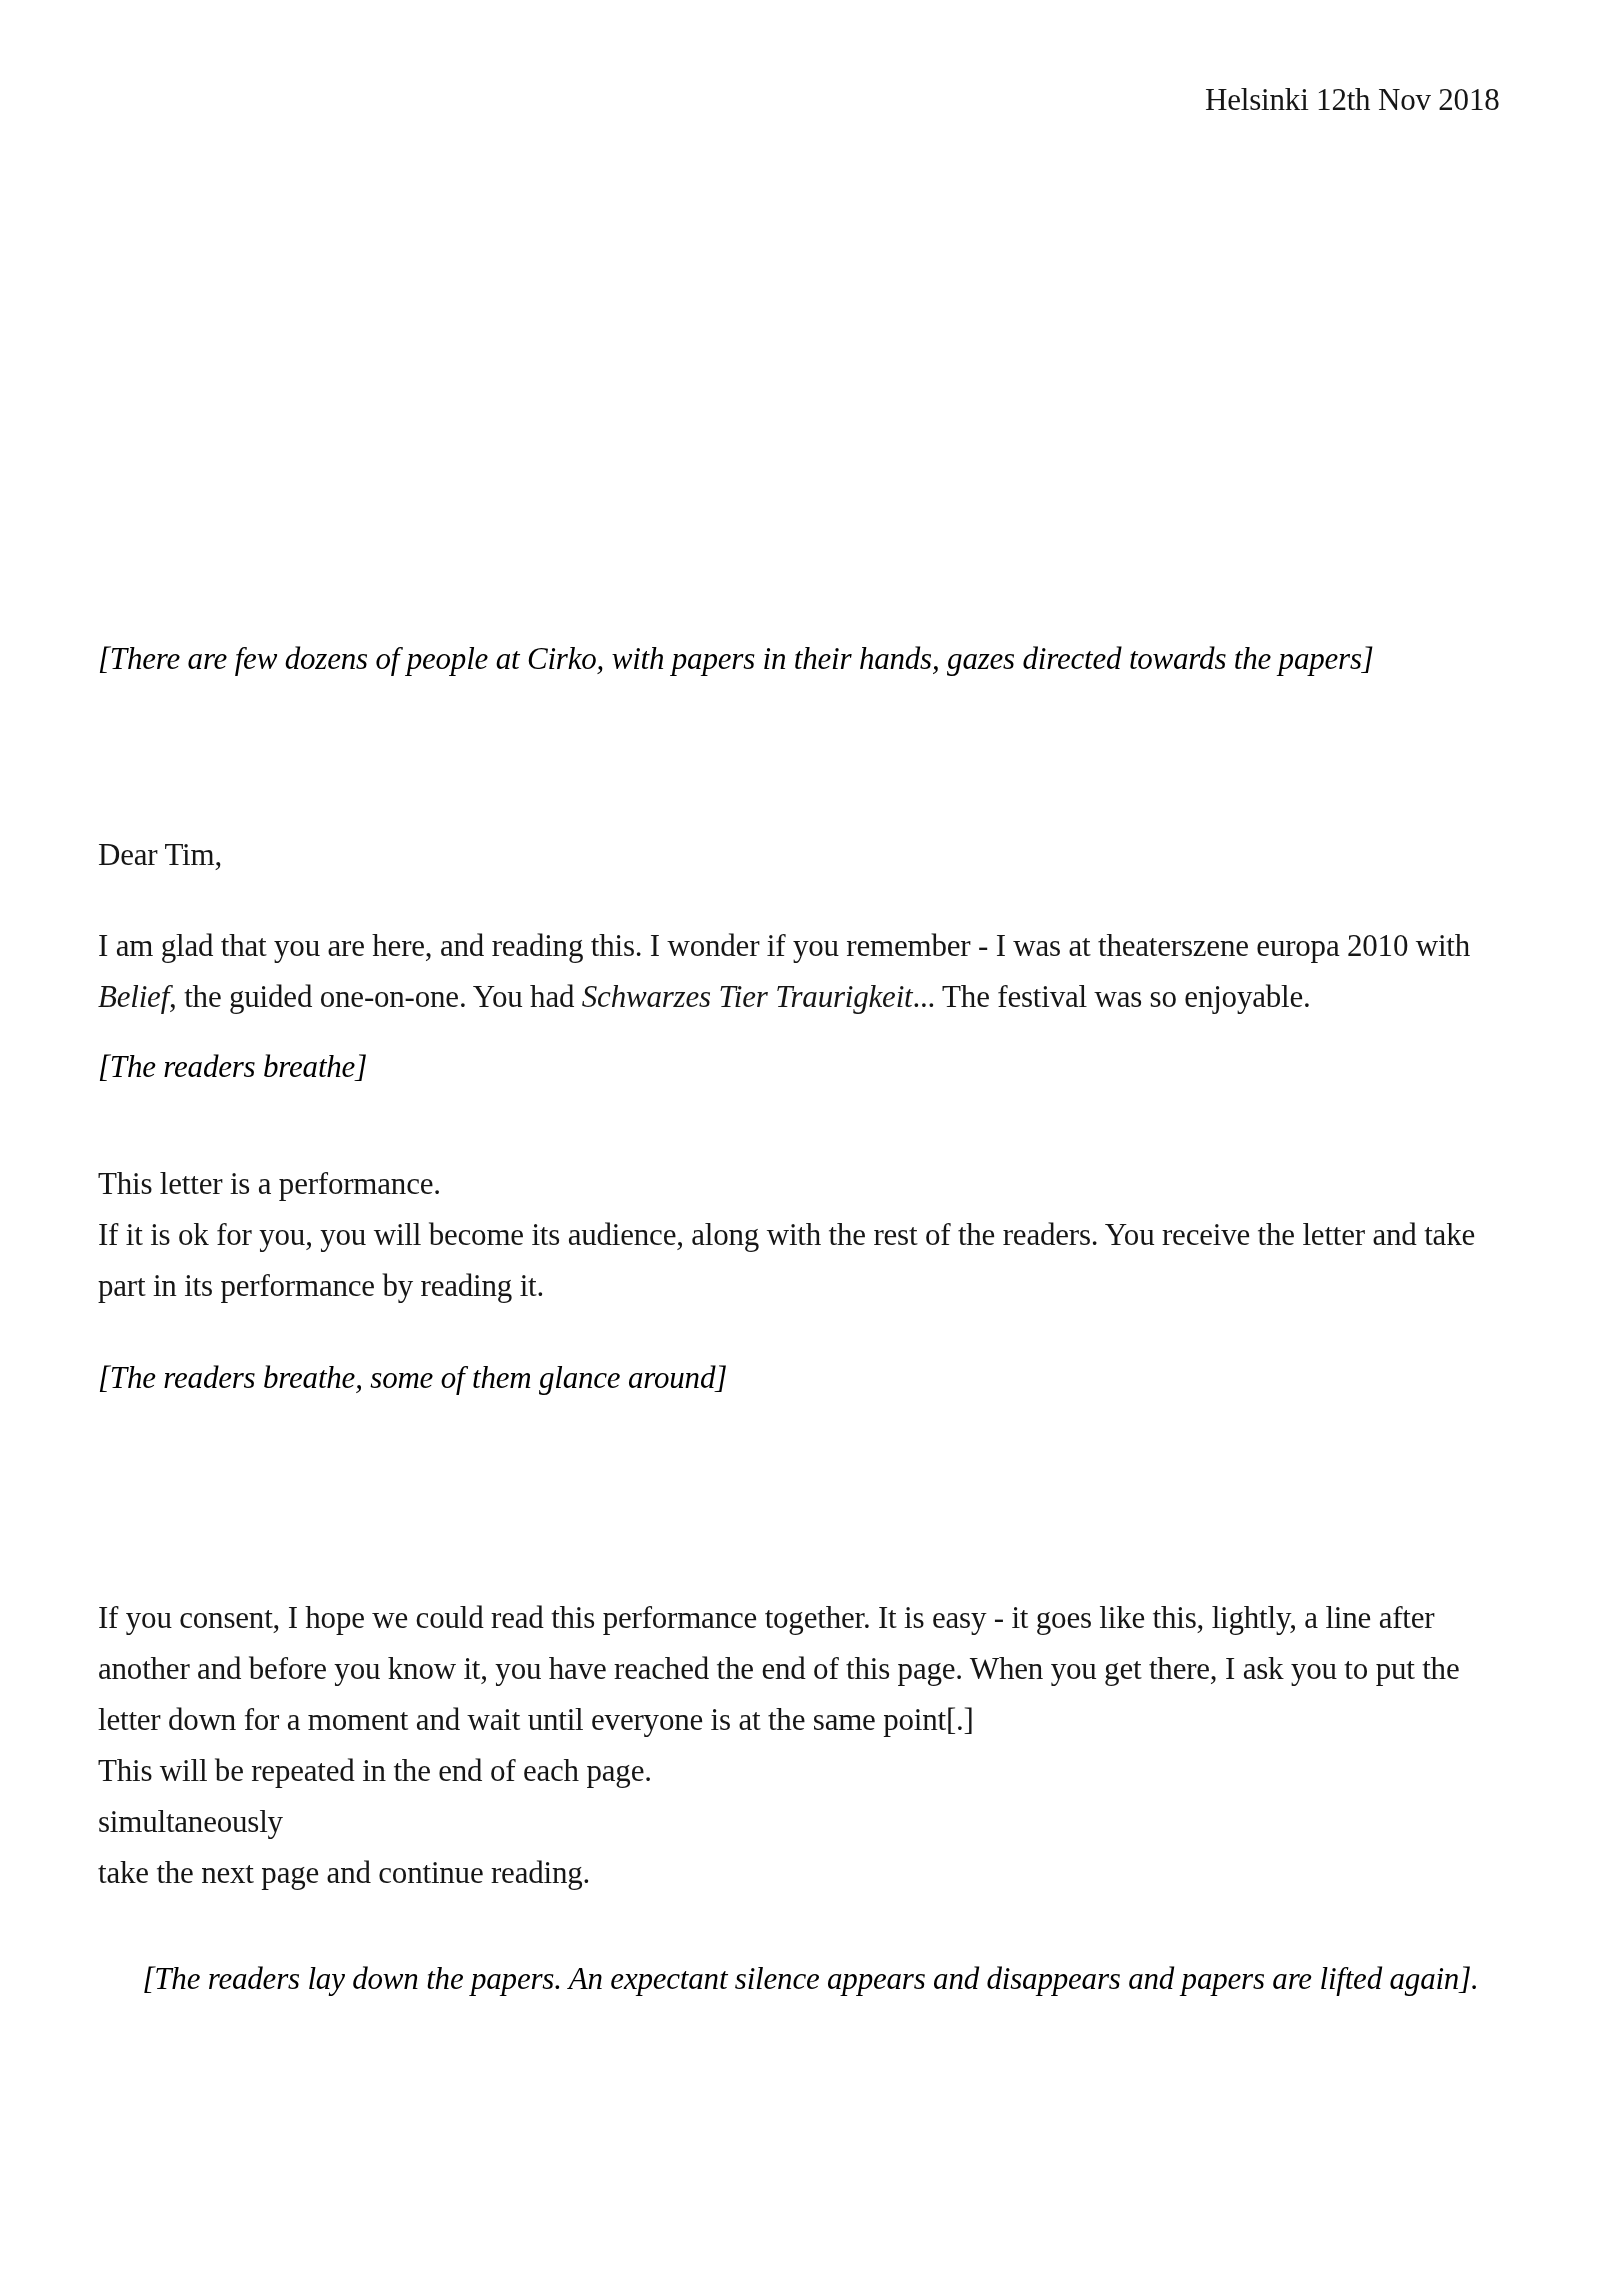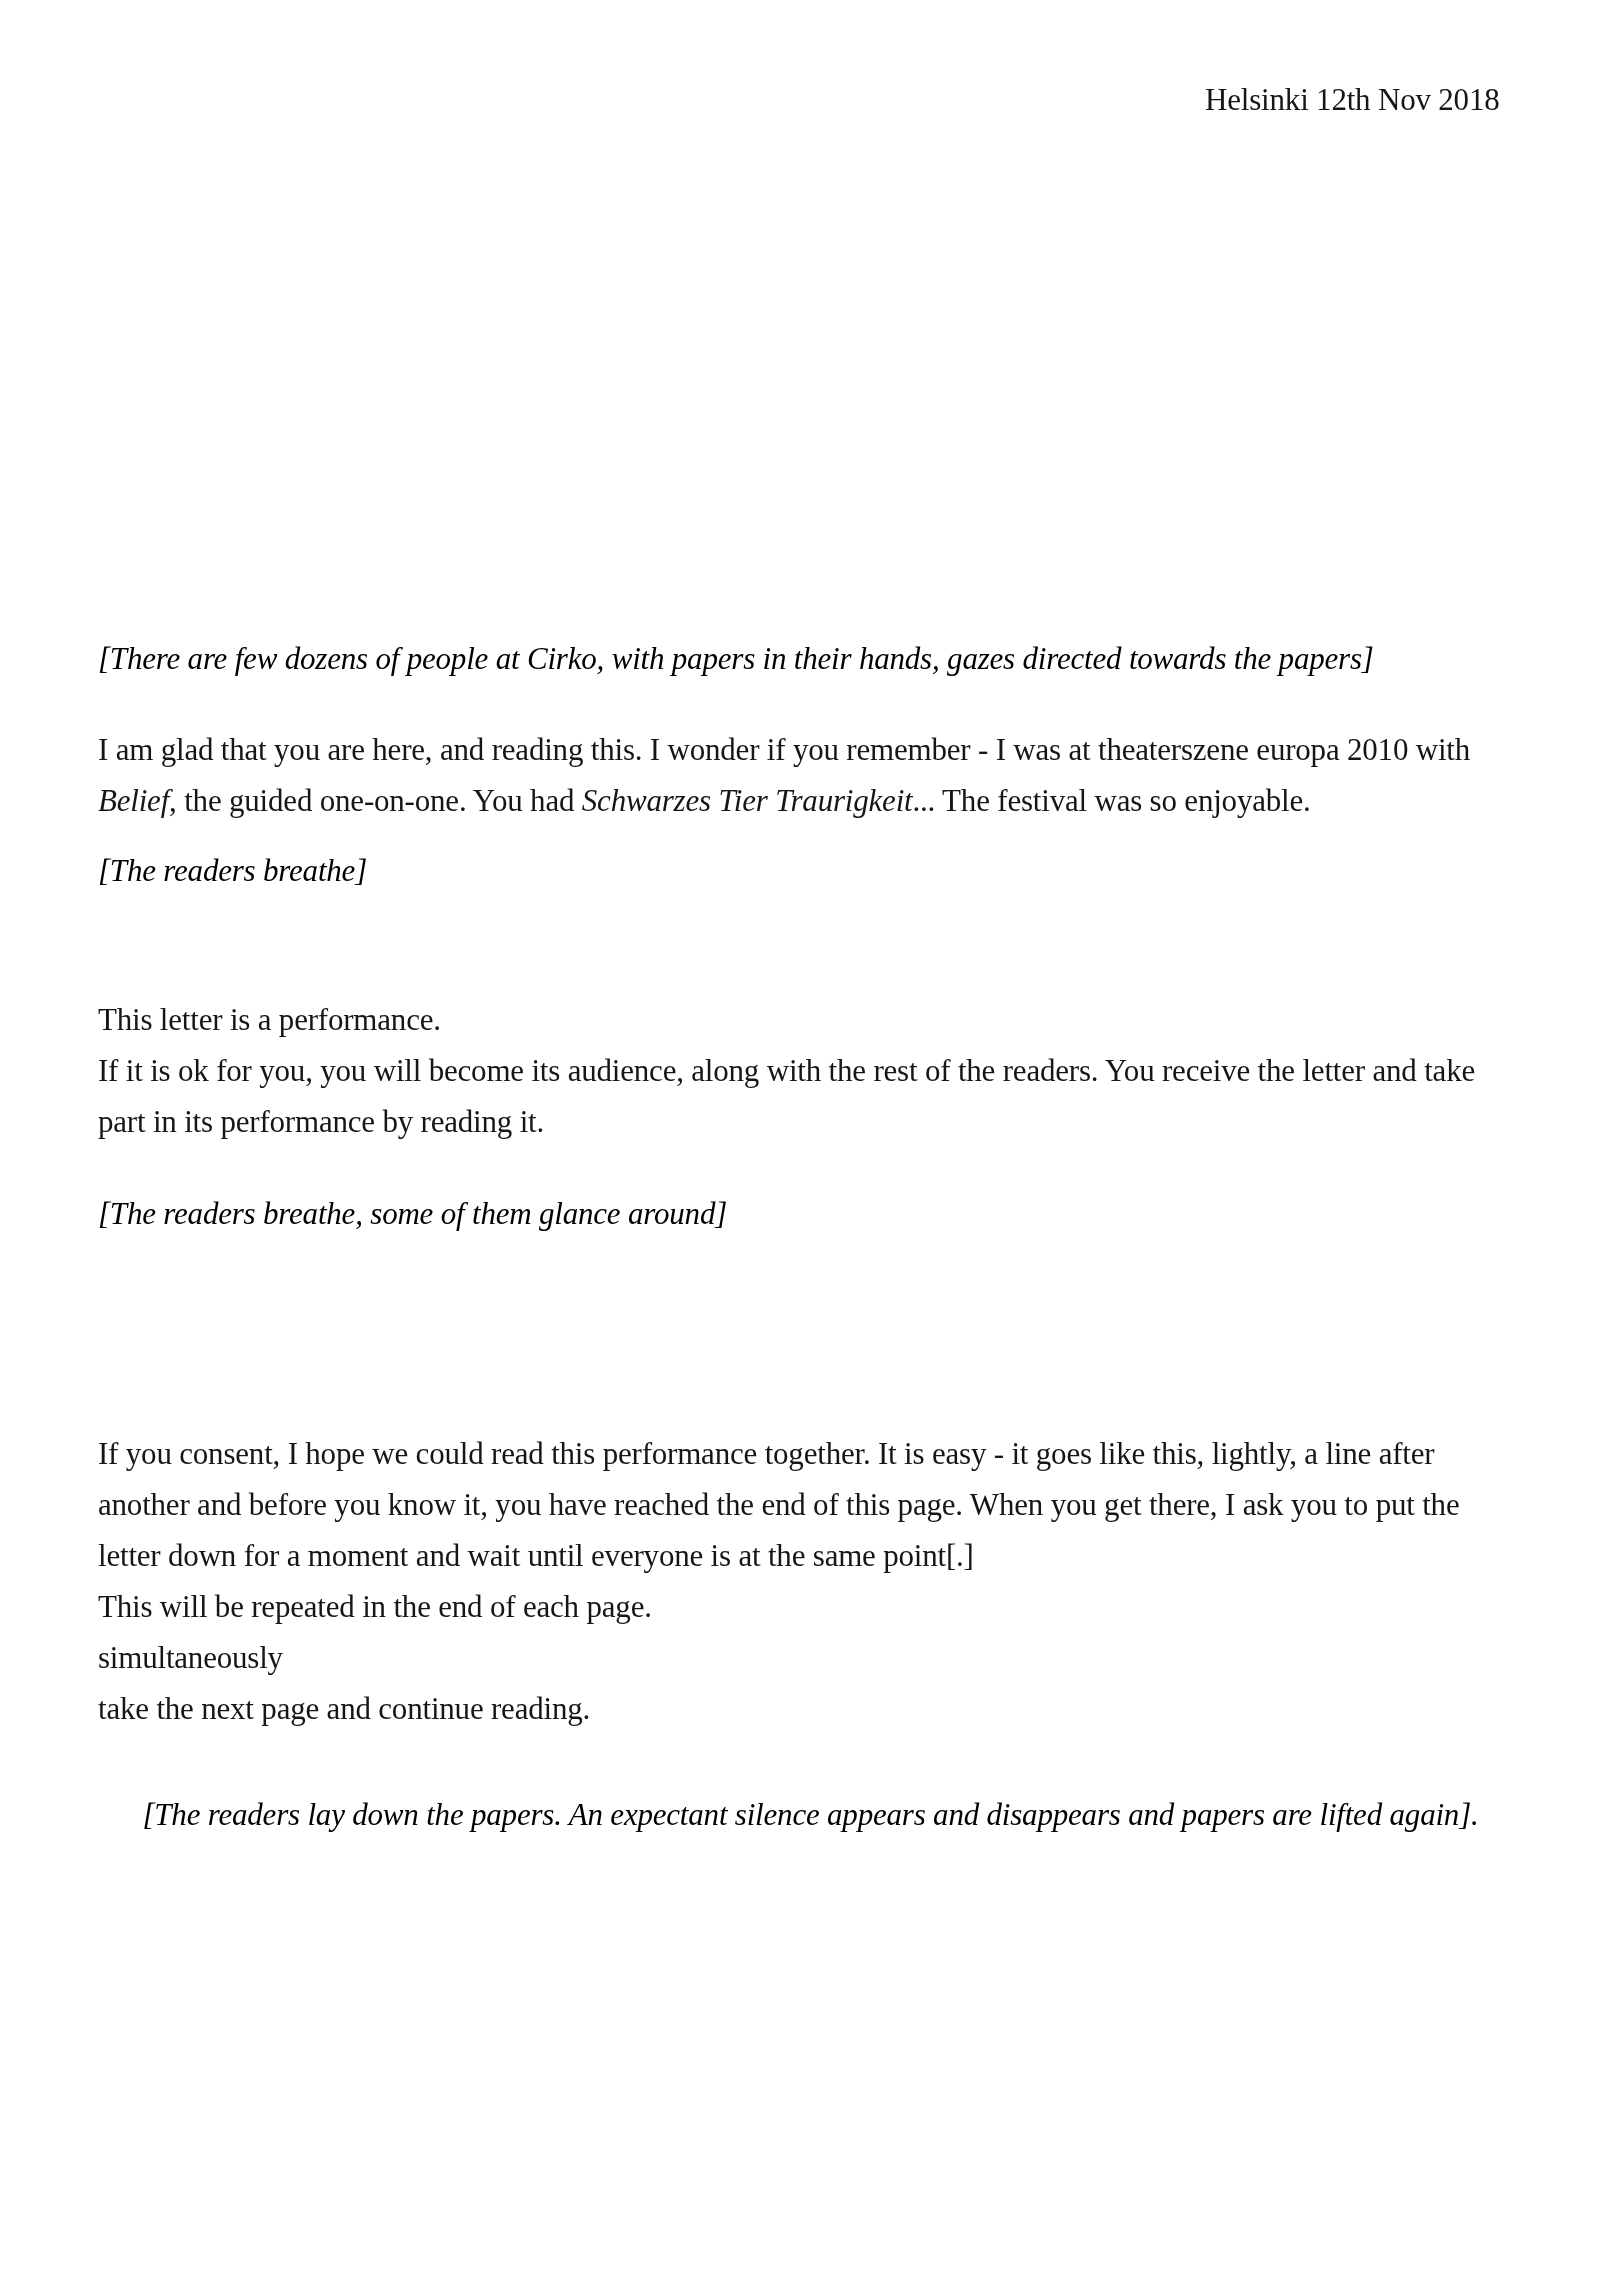--- a/index.html
+++ b/index.html
@@ -29,34 +29,35 @@
   p { margin: 0; }
   .stage {
     color: #000000;
     font-style: italic;
   }
   em { font-style: italic; }
   .sd1 { margin-top: 508px; }
   .salutation { margin-top: 145px; }
   .para1 { margin-top: 40px; }
   .sd2 { margin-top: 19px; }
-  .para2 { margin-top: 98px; }
+  .para2 { margin-top: 66px; }
   .sd3 { margin-top: 41px; font-style: italic; }
   .para3 { margin-top: 189px; }
   .sd4 { margin-top: 55px; text-align: center; }
 </style>
 </head>
 <body>
 
 <div class="page">
 
   <div class="date-line">Helsinki 12th Nov 2018</div>
 
   <p class="stage sd1">[There are few dozens of people at Cirko, with papers in their hands, gazes directed towards the papers]</p>
 
+  <p class="salutation">Dear Tim,</p>
 
   <p class="para1"><span>I am glad that you are here, and reading this. I wonder if you remember - I was at theaterszene europa 2010 with </span><em>Belief</em><span>, the guided one-on-one. You had </span><em>Schwarzes Tier Traurigkeit</em><span>... The festival was so enjoyable.</span></p>
 
   <p class="stage sd2">[The readers breathe]</p>
 
   <p class="para2">
     <span style="display:block">This letter is a performance.</span>
     <span>If it is ok for you, you will become its audience, along with the rest of the readers. You receive the letter and take part in its performance by reading it.</span>
   </p>
 

